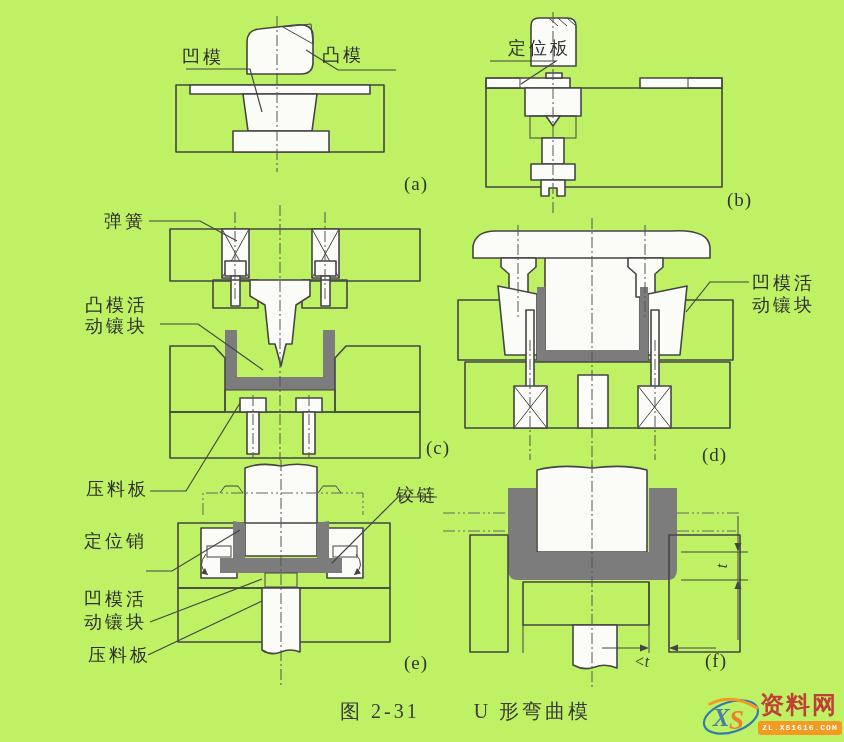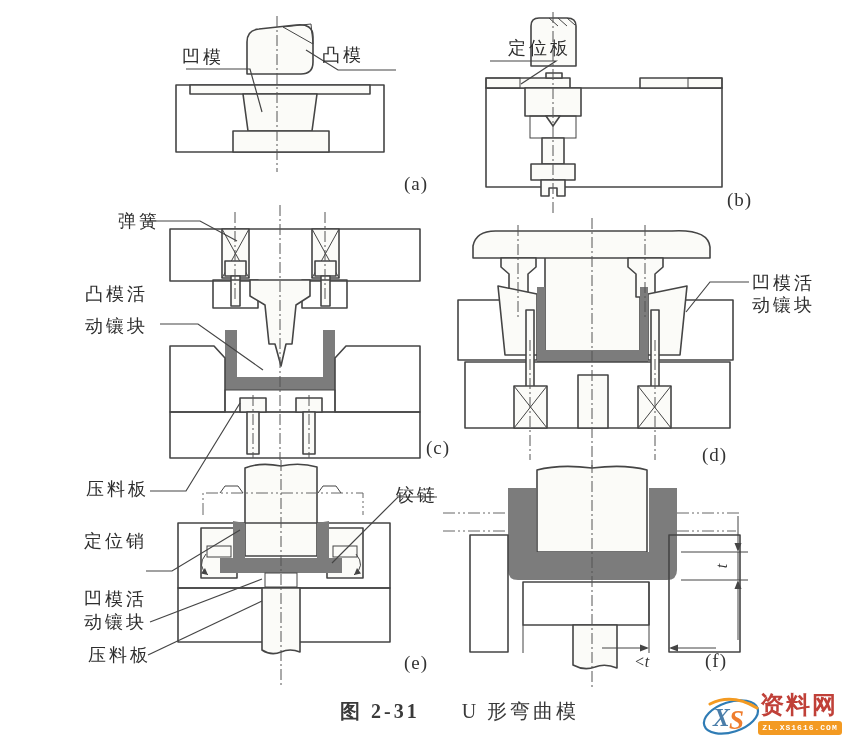--- a/index.html
+++ b/index.html
@@ -1,28 +1,28 @@
 <!DOCTYPE html>
 <html><head>
 <meta charset="utf-8">
 <style>
   html,body{margin:0;padding:0;background:#e8e8e8;}
-  #stage{position:relative;width:844px;height:742px;background:#ffffff;overflow:hidden;
+  #stage{position:relative;width:844px;height:742px;background:#bef264;overflow:hidden;
          font-family:"Liberation Sans",sans-serif;}
   #art{position:absolute;left:0;top:0;}
   .lbl{position:absolute;font-size:18px;letter-spacing:3px;color:#2e2e2e;white-space:nowrap;
        font-family:"Liberation Sans",sans-serif;line-height:1;}
   .tag{position:absolute;font-family:"Liberation Serif",serif;font-size:19px;color:#333;
        letter-spacing:1px;line-height:1;}
   .dim{position:absolute;font-family:"Liberation Serif",serif;font-style:italic;font-size:16px;
        color:#333;line-height:1;}
   .dim-rot{transform:rotate(-90deg);}
   #caption{position:absolute;left:340px;top:698px;font-family:"Liberation Serif",serif;
            font-size:20px;color:#3a3a3a;letter-spacing:3px;white-space:nowrap;}
-  #caption .cap-num{margin-right:42px;font-weight:bold;}
+  #caption .cap-num{margin-right:54px;}
   #watermark{position:absolute;left:698px;top:692px;width:146px;height:48px;}
   #wm-logo{position:absolute;left:0;top:0;}
   #wm-site{position:absolute;left:62px;top:1px;font-size:24px;font-weight:bold;color:#c04038;
            letter-spacing:2px;line-height:1;}
   #wm-pill{position:absolute;left:60px;top:29px;width:84px;height:14px;background:#f39a22;
            border-radius:3px;color:#fff;font-family:"Liberation Mono",monospace;font-size:8px;
            font-weight:bold;letter-spacing:1px;text-align:center;line-height:14px;}
 </style>
 </head>
 <body>
@@ -199,22 +199,22 @@
       <polyline points="437,497 398,497 332,563" class="ld"></polyline>
       <polyline points="146,571 172,571 240,530" class="ld"></polyline>
       <polyline points="150,622 262,579" class="ld"></polyline>
       <polyline points="148,655 262,601" class="ld"></polyline>
     </g>
   </svg>
 
   <div class="lbl" style="left:182px;top:48px">凹模</div>
   <div class="lbl" style="left:322px;top:46px">凸模</div>
   <div class="lbl" style="left:508px;top:39px">定位板</div>
-  <div class="lbl" style="left:118px;top:212px">弹簧</div>
-  <div class="lbl" style="left:85px;top:285px">凸模活</div>
+  <div class="lbl" style="left:104px;top:212px">弹簧</div>
+  <div class="lbl" style="left:85px;top:296px">凸模活</div>
   <div class="lbl" style="left:85px;top:317px">动镶块</div>
   <div class="lbl" style="left:752px;top:274px">凹模活</div>
   <div class="lbl" style="left:752px;top:296px">动镶块</div>
   <div class="lbl" style="left:86px;top:480px">压料板</div>
   <div class="lbl" style="left:396px;top:486px">铰链</div>
   <div class="lbl" style="left:84px;top:532px">定位销</div>
   <div class="lbl" style="left:84px;top:590px">凹模活</div>
   <div class="lbl" style="left:84px;top:613px">动镶块</div>
   <div class="lbl" style="left:88px;top:646px">压料板</div>
 

